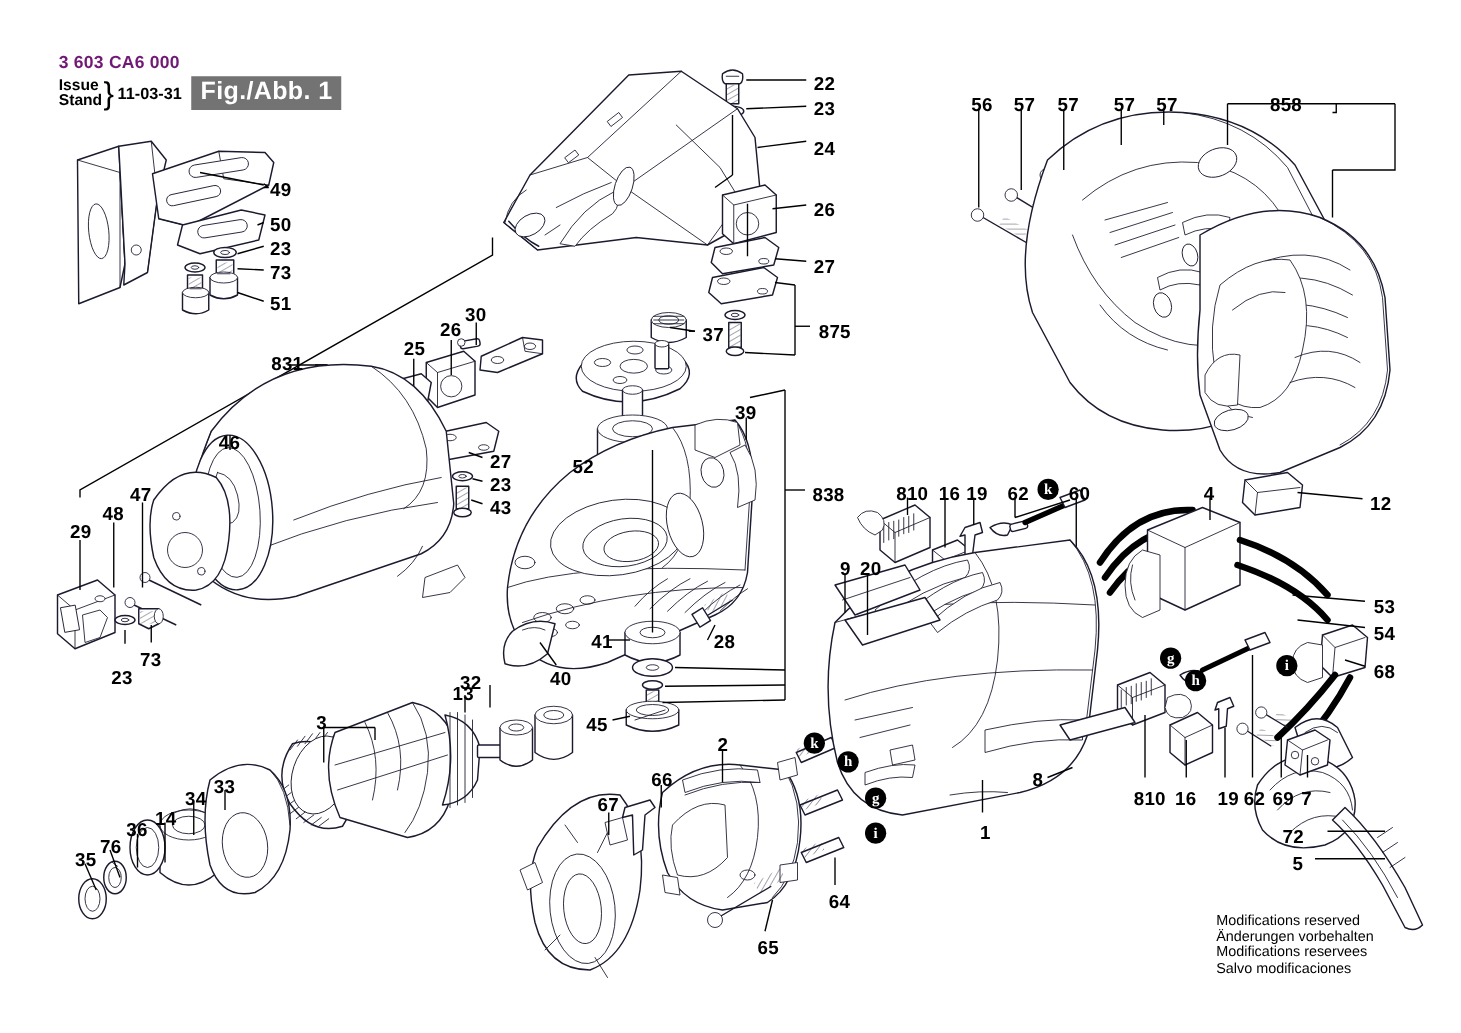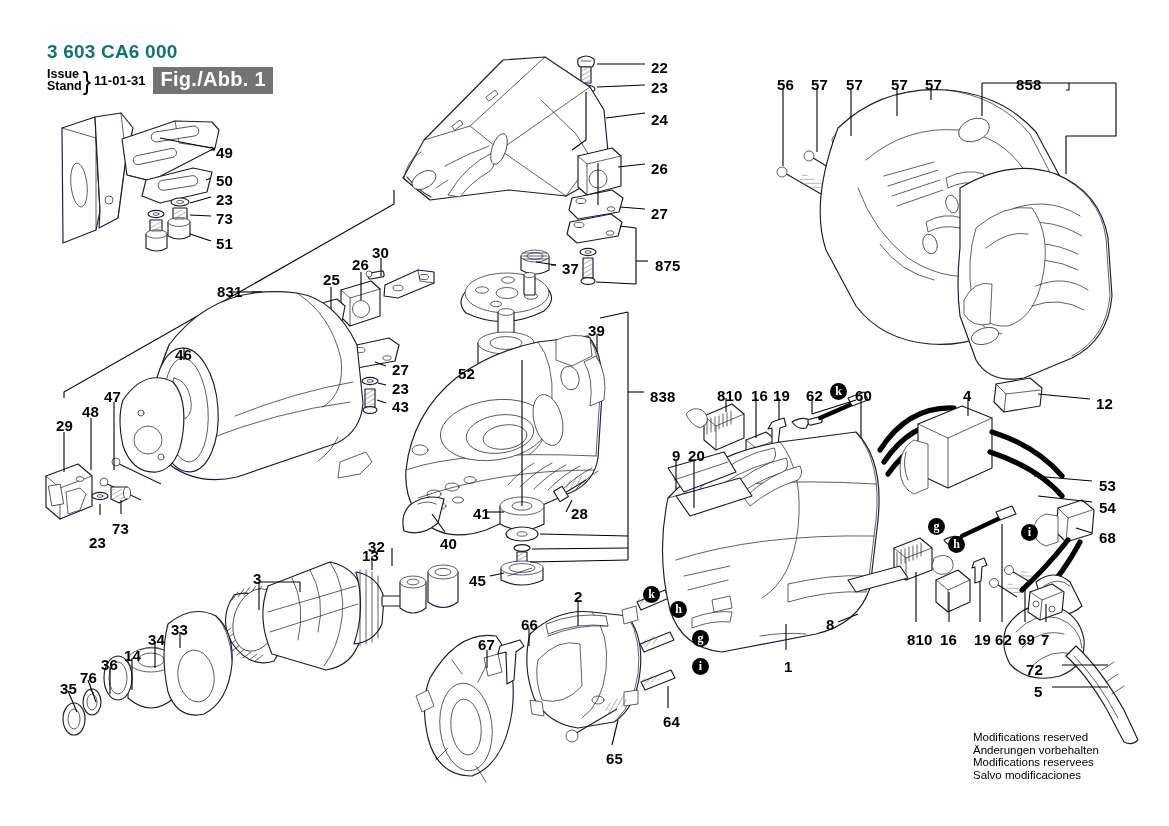--- a/index.html
+++ b/index.html
@@ -3,21 +3,21 @@
 <meta charset="utf-8">
 <title>Bosch Parts Diagram 3 603 CA6 000 — Fig./Abb. 1</title>
 <style>
   html,body{margin:0;padding:0;background:#ffffff;}
   body{font-family:"Liberation Sans",sans-serif;}
   #page{position:relative;width:1169px;height:826px;background:#fff;overflow:hidden;}
   #artwork{position:absolute;left:0;top:0;width:1169px;height:826px;}
 
   
   .hdr{position:absolute;left:47px;top:41px;}
-  .hdr-part{font-size:19px;font-weight:bold;color:#0f766e;letter-spacing:.2px;white-space:nowrap;}
+  .hdr-part{font-size:14px;font-weight:bold;color:#701a75;letter-spacing:.2px;white-space:nowrap;}
   .hdr-row{display:flex;align-items:center;margin-top:4px;}
   .hdr-issue{font-size:12.5px;font-weight:bold;line-height:11.5px;color:#000;}
   .hdr-brace{font-size:25px;font-weight:normal;line-height:20px;margin:0 2px 0 1px;color:#000;}
   .hdr-date{font-size:13px;font-weight:bold;color:#000;white-space:nowrap;margin-left:1px;}
   .hdr-fig{background:#737373;color:#fff;font-size:20px;font-weight:bold;
            padding:1px 7px 3px 7px;margin-left:8px;white-space:nowrap;letter-spacing:.3px;}
 
   
   .lbl{position:absolute;font-size:15px;font-weight:bold;color:#000;white-space:nowrap;
        line-height:15px;letter-spacing:.2px;}
@@ -671,21 +671,21 @@
   </svg>
 
   <div class="hdr">
     <div class="hdr-part">3 603 CA6 000</div>
     <div class="hdr-row">
       <div>
         <div class="hdr-issue">Issue</div>
         <div class="hdr-issue">Stand</div>
       </div>
       <div class="hdr-brace">}</div>
-      <div class="hdr-date">11-01-31</div>
+      <div class="hdr-date">11-03-31</div>
       <div class="hdr-fig">Fig./Abb. 1</div>
     </div>
   </div>
 
   <div id="callouts">
       <div class="lbl" style="left: 216px; top: 145px;">49</div>
       <div class="lbl" style="left: 216px; top: 173px;">50</div>
       <div class="lbl" style="left: 216px; top: 192px;">23</div>
       <div class="lbl" style="left: 216px; top: 211px;">73</div>
       <div class="lbl" style="left: 216px; top: 236px;">51</div>

